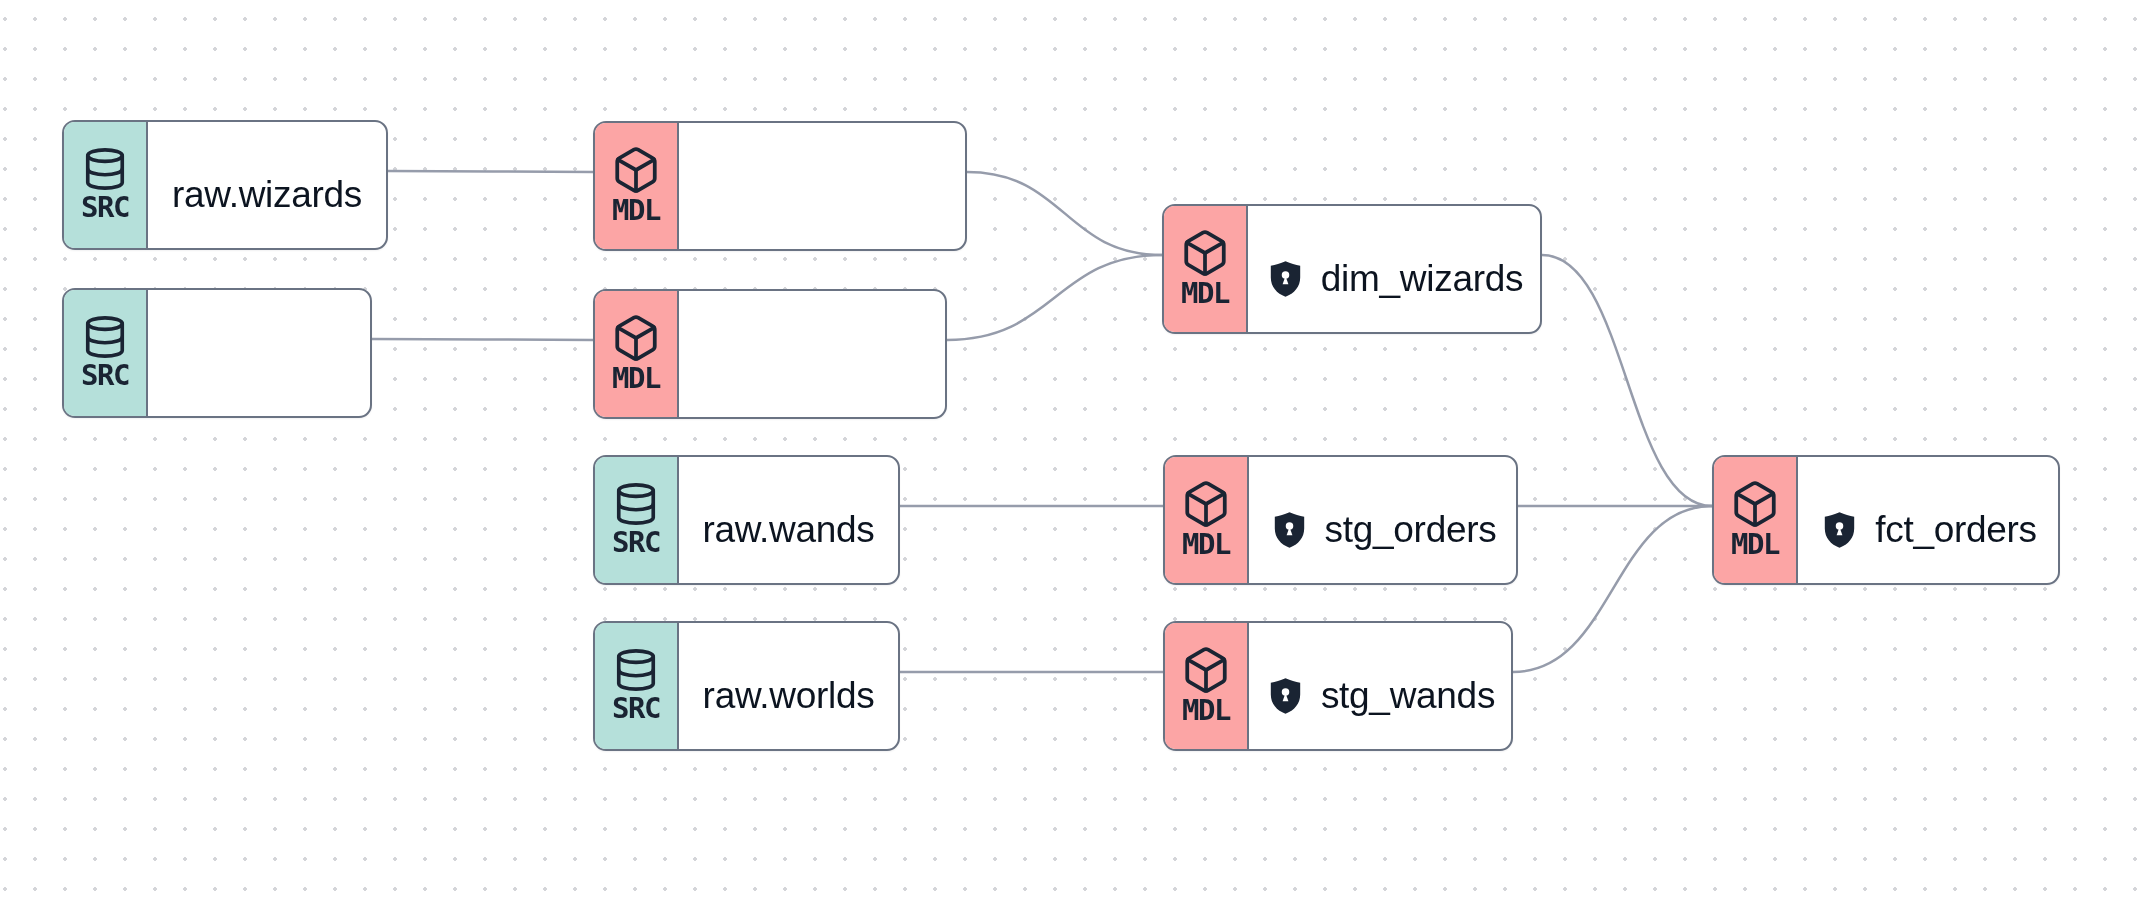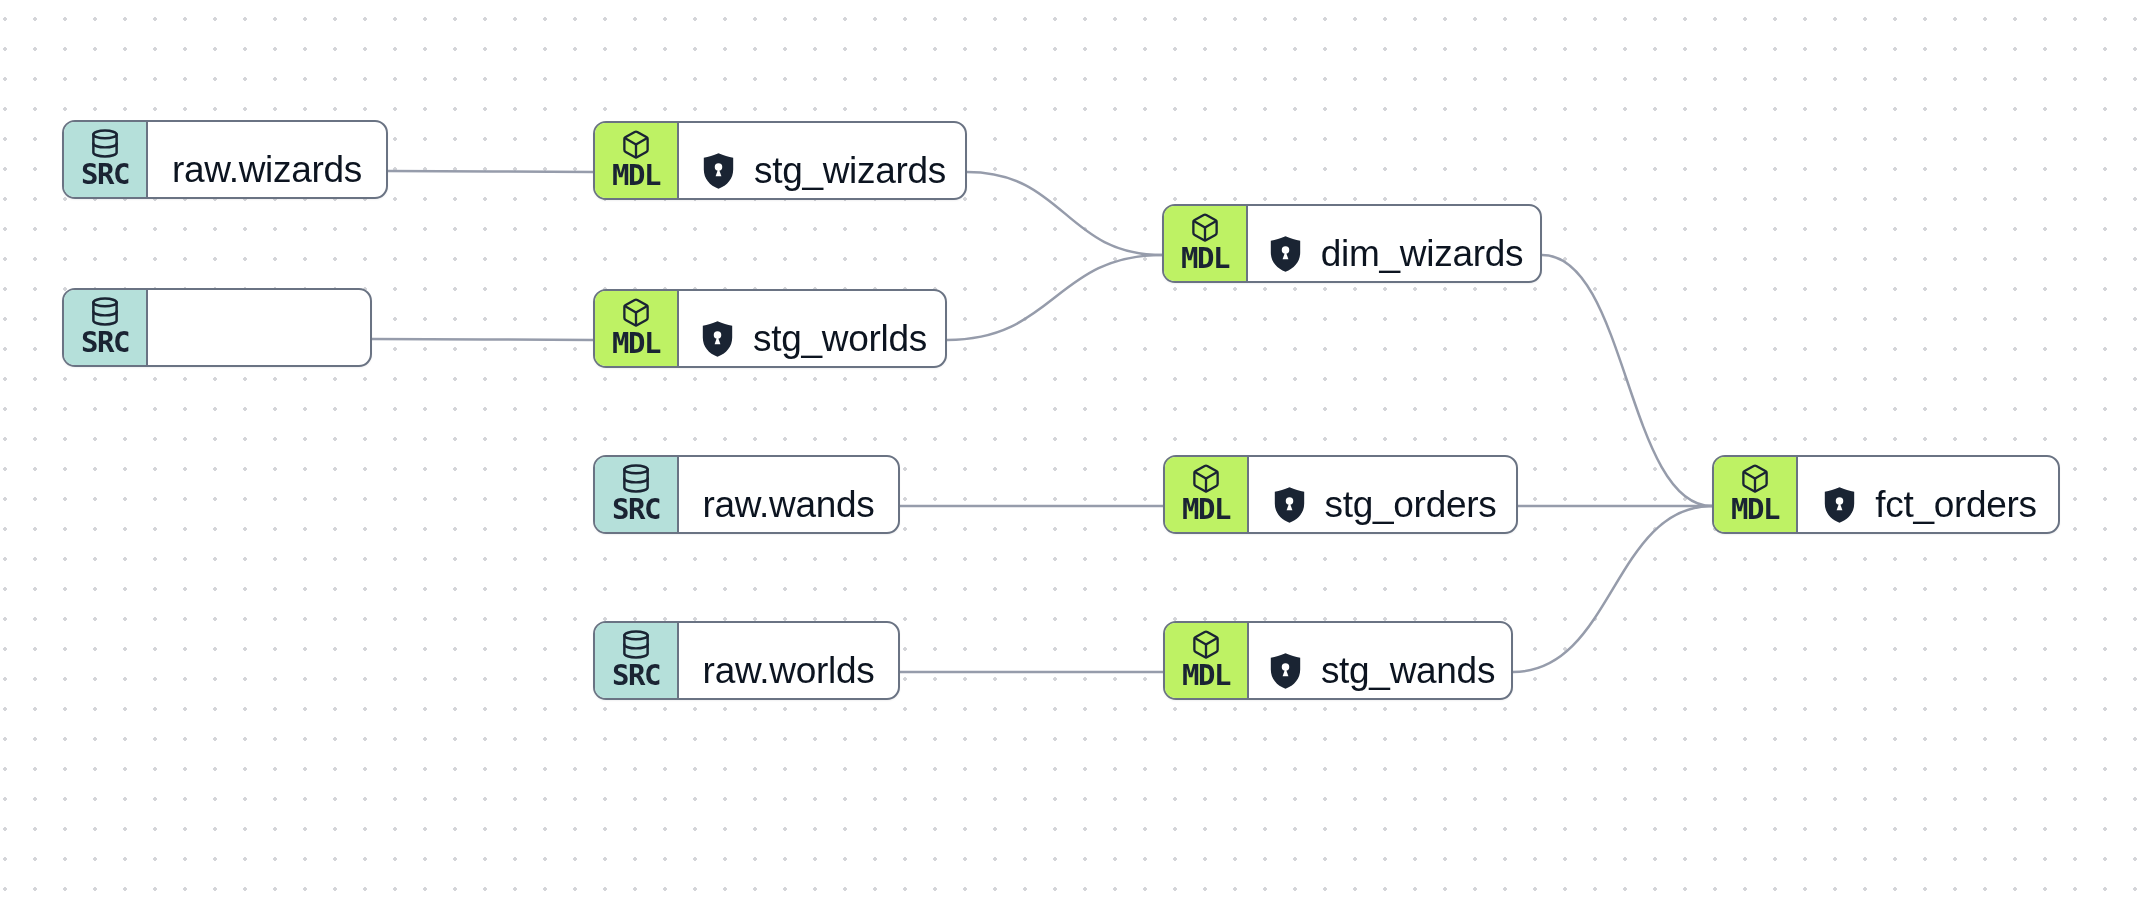--- a/index.html
+++ b/index.html
@@ -10,33 +10,33 @@
   .canvas{
     position:relative;width:2148px;height:904px;
     background-color:#ffffff;
     background-image:radial-gradient(circle,#d4d5d9 1.7px,transparent 2px);
     background-size:30px 30px;
     background-position:20px 4px;
   }
   .edges{position:absolute;left:0;top:0;width:2148px;height:904px;}
   .edges path{fill:none;stroke:#969cab;stroke-width:2.5px;}
   .node{
-    position:absolute;height:79px;box-sizing:border-box;
+    position:absolute;height:130px;box-sizing:border-box;
     display:flex;align-items:stretch;
     background:#ffffff;border:2px solid #6a7383;border-radius:13px;
     box-shadow:0 1px 2px rgba(16,24,40,.06);
   }
   .badge{
     flex:none;width:84px;box-sizing:border-box;
     border-right:2px solid #6a7383;border-radius:10px 0 0 10px;
     display:flex;flex-direction:column;align-items:center;justify-content:center;
     gap:1px;padding:6px 0 8px 0;
   }
   .node.src .badge{background:#b5e0da;}
-  .node.mdl .badge{background:#bef264;}
+  .node.mdl .badge{background:#fca5a5;}
   .badge-label{
     font-family:"DejaVu Sans Mono","Liberation Mono",monospace;
     font-size:29px;font-weight:600;letter-spacing:-1.5px;color:#1a2433;line-height:1;
   }
   .body{
     flex:1;display:flex;align-items:center;justify-content:center;
     gap:15px;padding:0 20px;min-width:0;margin-top:20px;
   }
   .title{
     font-size:37px;font-weight:500;color:#0c1420;white-space:nowrap;
@@ -94,50 +94,38 @@
     </div>
   </div>
 
   <div class="node mdl" style="left:593px;top:121px;width:374px;">
     <div class="badge">
       <svg class="icon-cube">
           <use href="#icon-cube"></use>
         </svg>
       <span class="badge-label">MDL</span>
     </div>
-    <div class="body">
-      <svg class="icon-shield">
-          <use href="#icon-shield"></use>
-        </svg>
-      <span class="title">stg_wizards</span>
-    </div>
   </div>
 
   <div class="node src" style="left:62px;top:288px;width:310px;">
     <div class="badge">
       <svg class="icon-db">
           <use href="#icon-database"></use>
         </svg>
       <span class="badge-label">SRC</span>
     </div>
   </div>
 
   <div class="node mdl" style="left:593px;top:289px;width:354px;">
     <div class="badge">
       <svg class="icon-cube">
           <use href="#icon-cube"></use>
         </svg>
       <span class="badge-label">MDL</span>
     </div>
-    <div class="body">
-      <svg class="icon-shield">
-          <use href="#icon-shield"></use>
-        </svg>
-      <span class="title">stg_worlds</span>
-    </div>
   </div>
 
   <div class="node mdl" style="left:1162px;top:204px;width:380px;">
     <div class="badge">
       <svg class="icon-cube">
           <use href="#icon-cube"></use>
         </svg>
       <span class="badge-label">MDL</span>
     </div>
     <div class="body">

